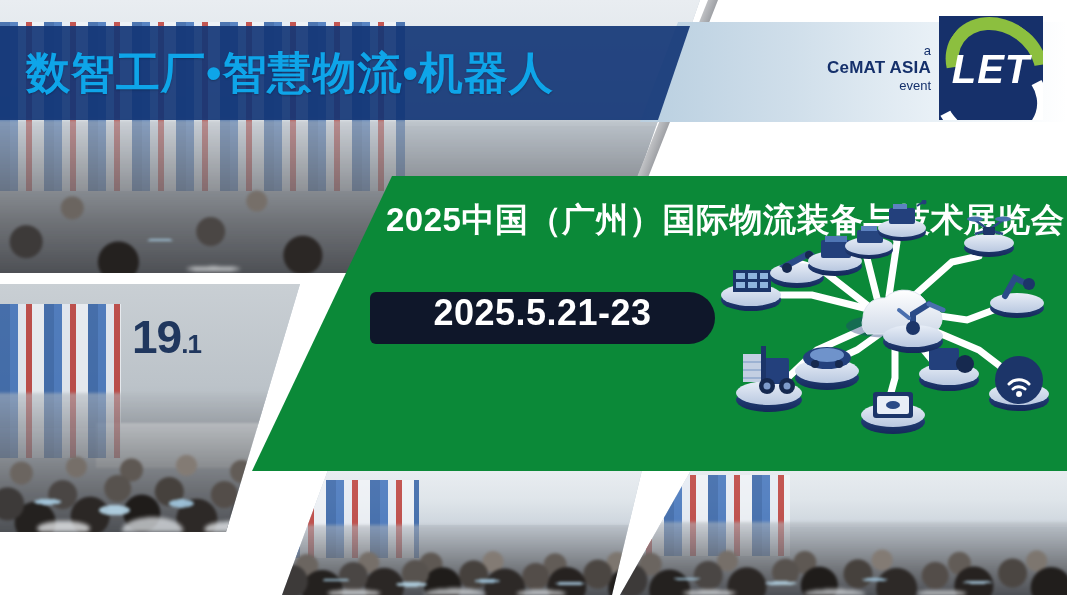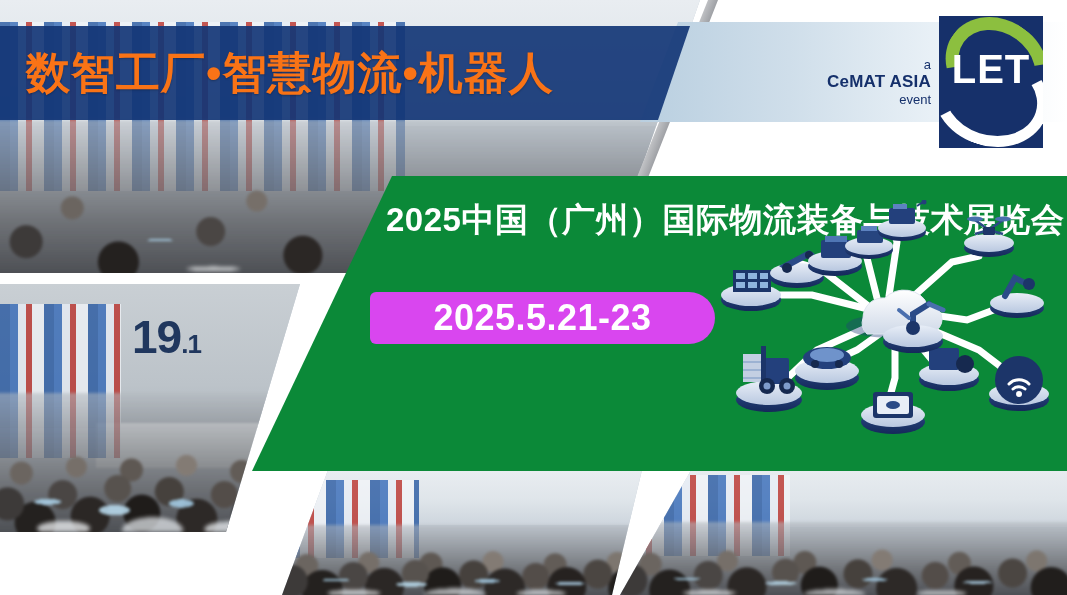--- a/index.html
+++ b/index.html
@@ -100,21 +100,21 @@
 
   
   #headline-banner {
     position:absolute; left:0; top:26px; width:690px; height:94px;
     background:rgba(20,54,118,.92);
     clip-path: polygon(0 0, 690px 0, 658px 94px, 0 94px);
     z-index:5;
     display:flex; align-items:center;
   }
   #headline-text {
-    color:#f97316;
+    color:#0ea5e9;
     font-size:44px; font-weight:bold;
     letter-spacing:1px;
     margin-left:26px;
     white-space:nowrap;
     text-shadow:0 1px 2px rgba(0,0,0,.25);
   }
 
   
   #logo-block {
     position:absolute; right:24px; top:16px;
@@ -122,22 +122,22 @@
     z-index:8;
   }
   #cemat-lines {
     text-align:right; color:#15306b; line-height:1.18;
     font-weight:bold;
   }
   #cemat-lines .l1 { font-size:13px; font-weight:normal; }
   #cemat-lines .l2 { font-size:17px; letter-spacing:.2px;margin-left:33px; }
   #cemat-lines .l3 { font-size:13px; font-weight:normal; }
   #let-mark {
-    position:relative; width:104px; height:132px;
-    background:#16306a; overflow:hidden;
+    position:relative; width:104px; height:104px;
+    background:#16306a; overflow:hidden;font-style:italic;
   }
   #let-mark .arc-green {
     position:absolute; left:4px; top:4px; width:108px; height:92px;
     border-radius:50%;
     border:13px solid #8cbf3f;
     border-right-color:transparent; border-bottom-color:transparent;
     transform:rotate(36deg);
   }
   #let-mark .arc-white {
     position:absolute; left:-6px; top:34px; width:116px; height:96px;
@@ -160,23 +160,23 @@
     z-index:6;
   }
   #exhibition-title {
     position:absolute; left:134px; top:22px;
     color:#ffffff; font-size:33px; font-weight:bold;
     letter-spacing:.5px; white-space:nowrap;
   }
   #date-badge {
     position:absolute; left:118px; top:116px;
     width:345px; height:52px;
-    background:#d946ef;
+    background:#0f172a;
     border-radius:6px 26px 26px 6px;
-    display:flex; align-items:center; justify-content:center;
+    display:flex; justify-content:center;
   }
   #date-text {
     color:#ffffff; font-size:36px; font-weight:bold; letter-spacing:.5px;
   }
   #venue-text {
     position:absolute; left:126px; top:186px;
     color:#ffffff; font-size:34px; font-weight:bold; letter-spacing:1px;
     white-space:nowrap;
   }
 

